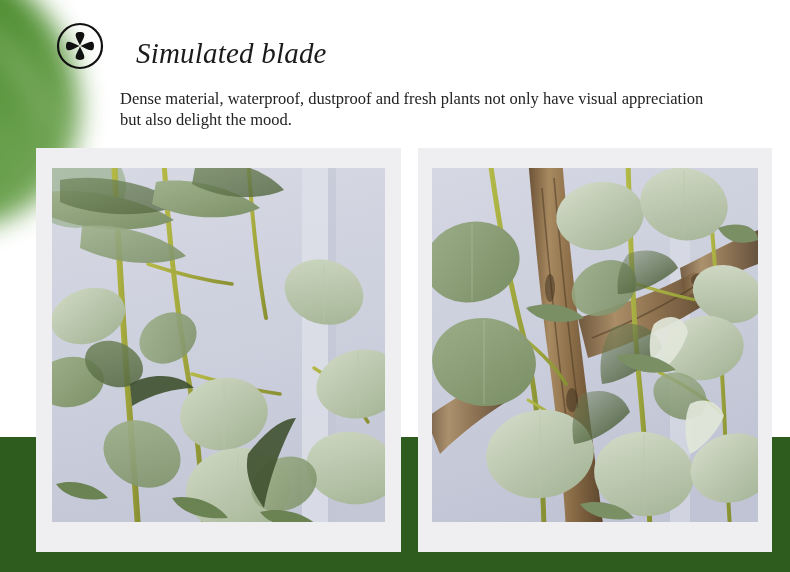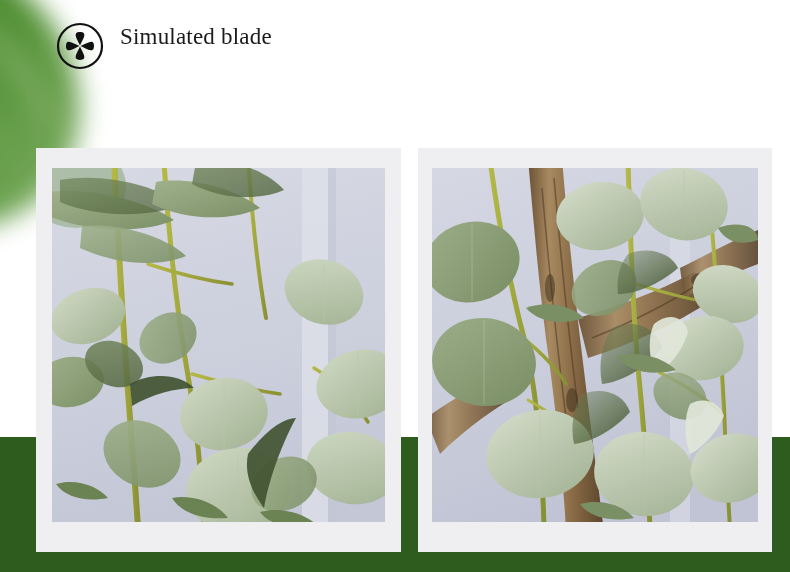--- a/index.html
+++ b/index.html
@@ -56,27 +56,28 @@
     height: 48px;
   }
   .badge-icon svg { display: block; }
   .head-text {
     position: absolute;
     left: 120px;
     top: 18px;
     width: 640px;
   }
   .title {
-    margin: 0;
+    margin: 16px;
     font-family: "Liberation Serif", serif;
-    font-size: 23px;
+    font-size: 29px;
     font-weight: 400;
     line-height: 38px;
     color: #1b1b1b;
     letter-spacing: .2px;
+    font-style: italic;
   }
   .subtitle {
     margin: 3px 0 0 0;
     font-family: "Liberation Serif", serif;
     font-size: 16.5px;
     font-weight: 400;
     line-height: 21px;
     color: #232323;
     max-width: 600px;
   }
@@ -138,20 +139,21 @@
           <path d="M24 23.4 C21.6 18.2 18.6 13.6 20.0 11.4 C21.2 9.5 26.8 9.5 28.0 11.4 C29.4 13.6 26.4 18.2 24 23.4 Z"></path>
           <path d="M24.6 24 C29.8 21.6 34.4 18.6 36.6 20.0 C38.5 21.2 38.5 26.8 36.6 28.0 C34.4 29.4 29.8 26.4 24.6 24 Z"></path>
           <path d="M24 24.6 C26.4 29.8 29.4 34.4 28.0 36.6 C26.8 38.5 21.2 38.5 20.0 36.6 C18.6 34.4 21.6 29.8 24 24.6 Z"></path>
           <path d="M23.4 24 C18.2 26.4 13.6 29.4 11.4 28.0 C9.5 26.8 9.5 21.2 11.4 20.0 C13.6 18.6 18.2 21.6 23.4 24 Z"></path>
         </g>
       </svg>
     </div>
 
     <div class="head-text">
       <h1 class="title">Simulated blade</h1>
+      <p class="subtitle">Dense material, waterproof, dustproof and fresh plants not only have visual appreciation but also delight the mood.</p>
     </div>
   </div>
 
   <div class="gallery">
 
     <div class="frame left" style="background: rgb(239, 238, 241);">
       <div class="photo">
         <svg viewBox="0 0 333 354" preserveAspectRatio="xMidYMid slice" xmlns="http://www.w3.org/2000/svg">
           <defs>
             <linearGradient id="bgL" x1="0" y1="0" x2="0.2" y2="1">

